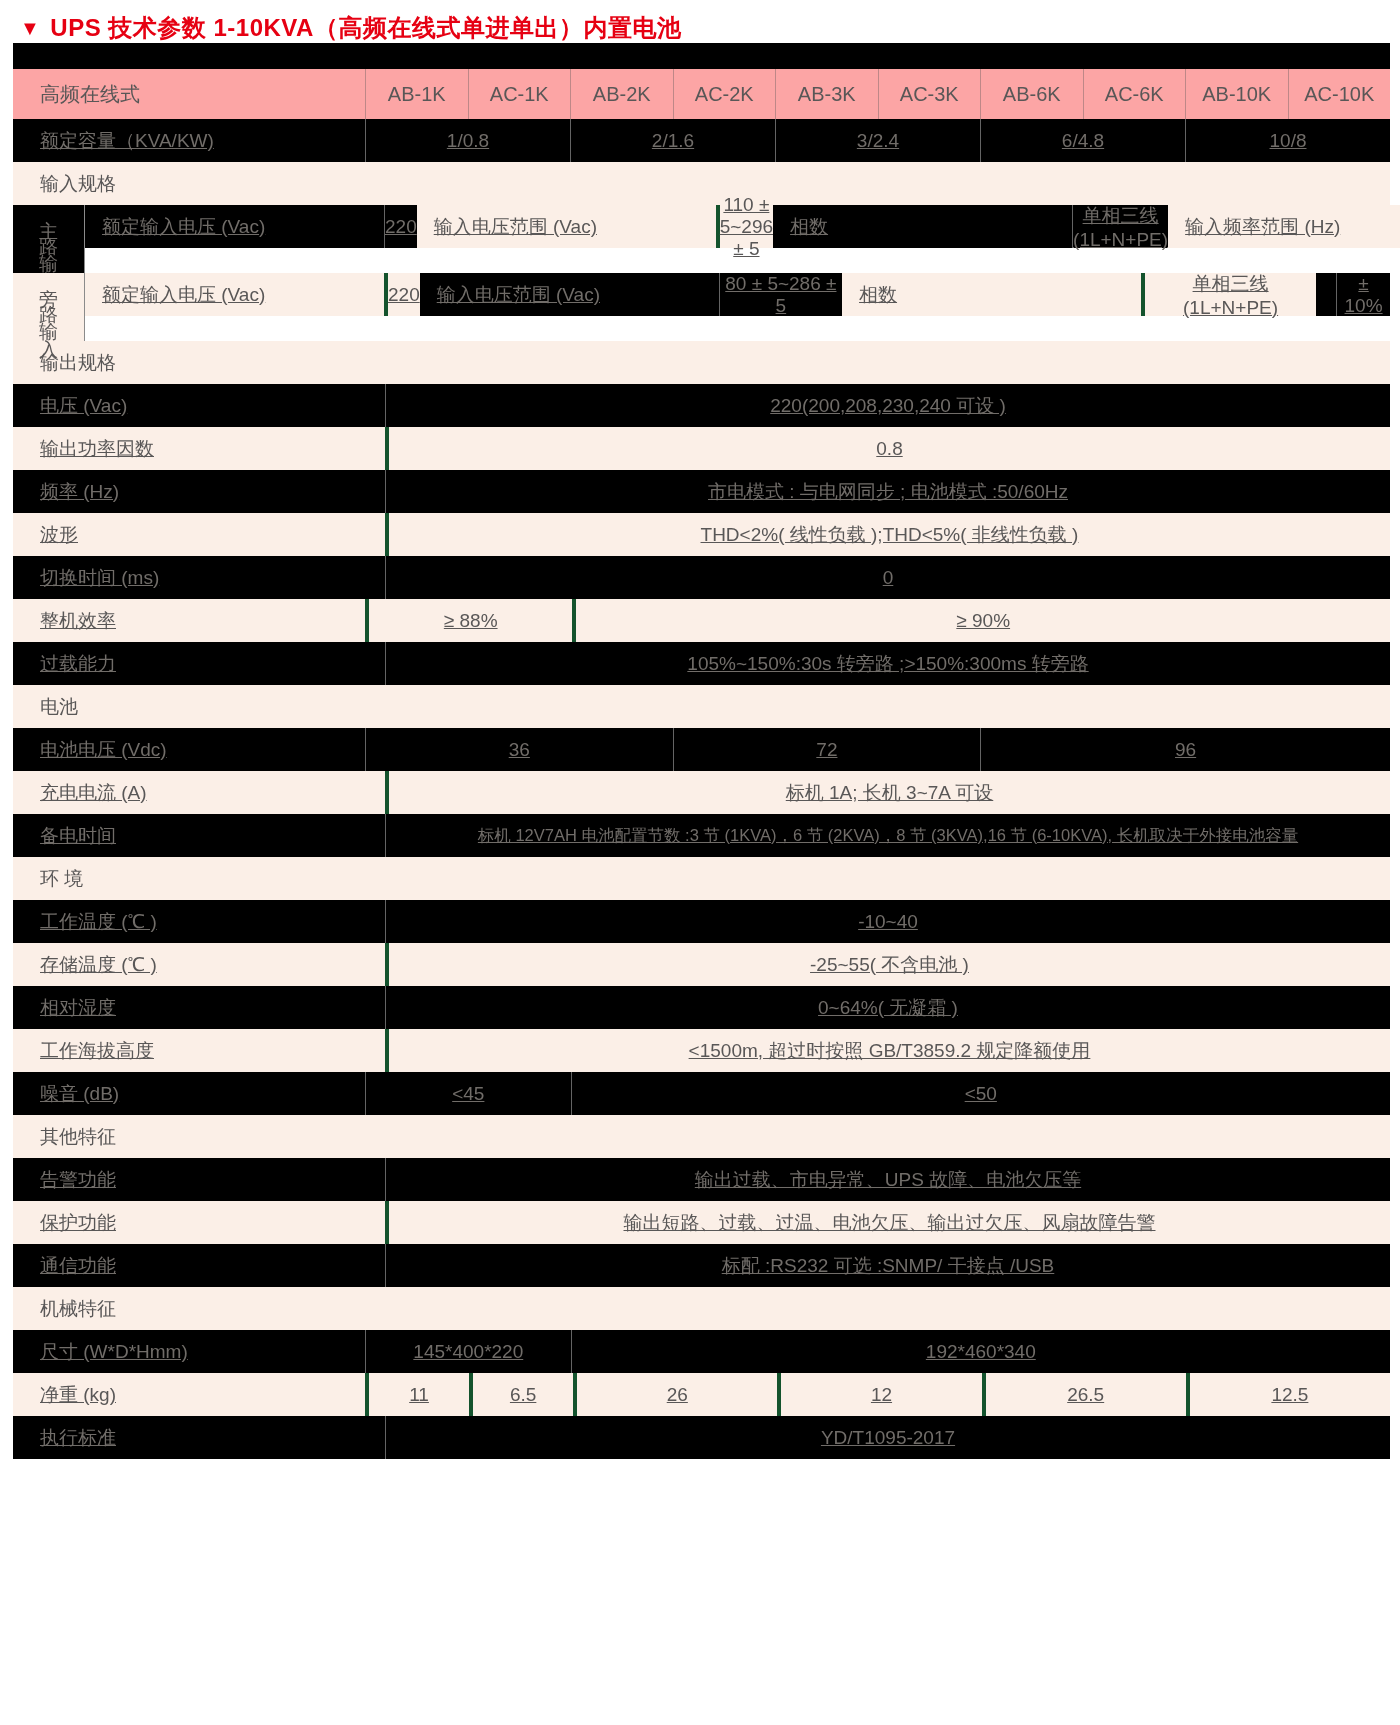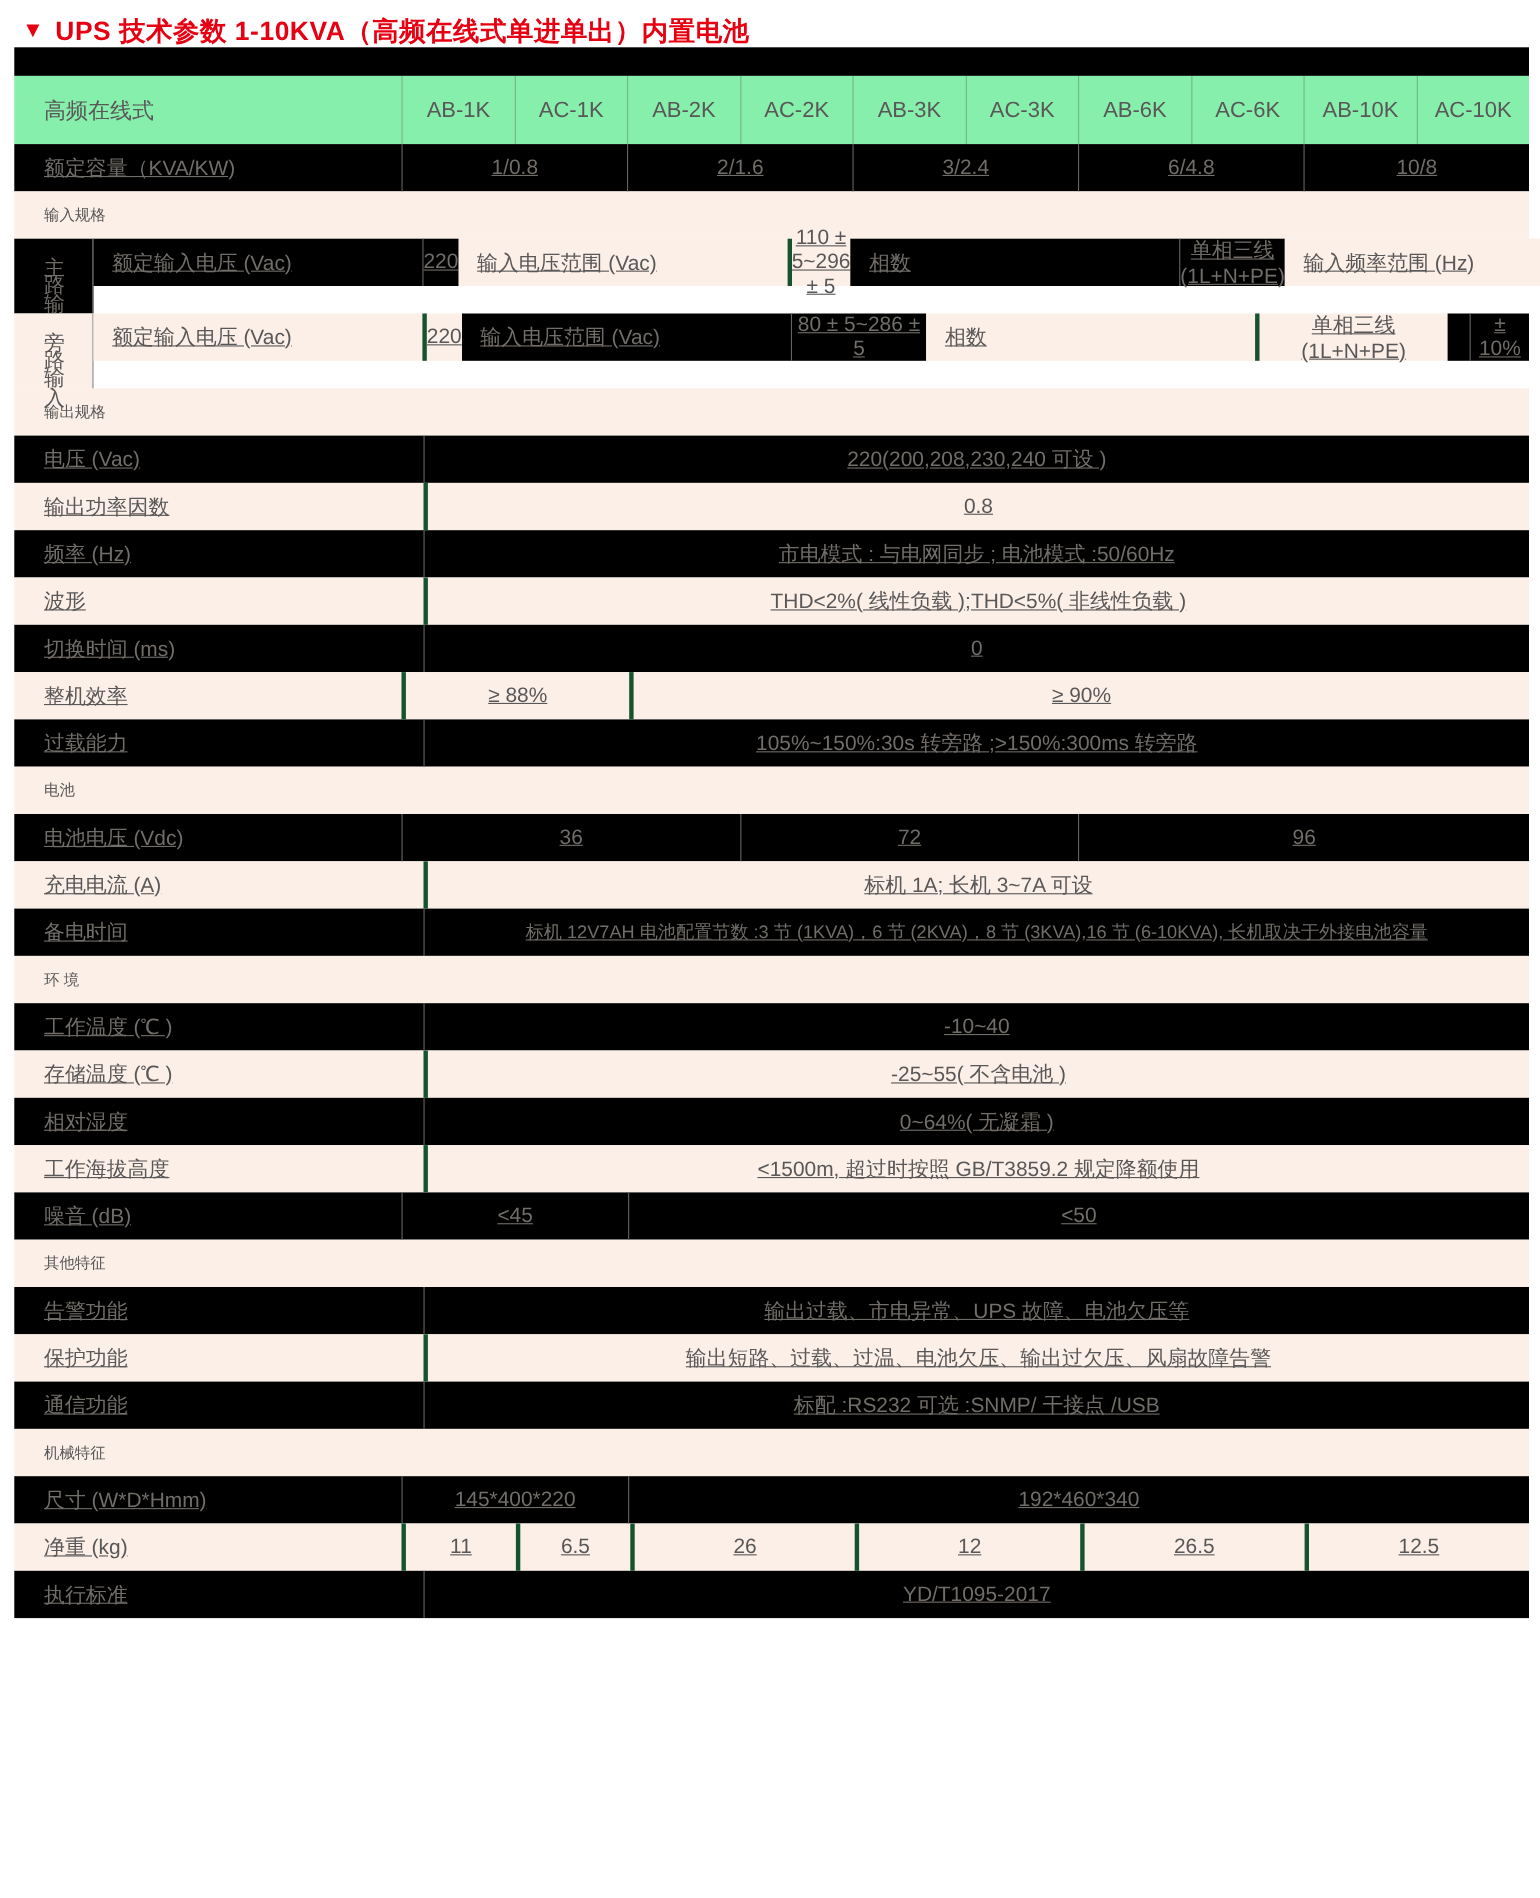--- a/index.html
+++ b/index.html
@@ -15,38 +15,38 @@
     color:#E60012;font-weight:bold;font-size:24px;letter-spacing:.5px;
     padding-left:7px;gap:10px;
   }
   .tri{font-size:20px;line-height:1;}
   .black-bar{height:26px;background:#000;}
   .tbl{width:1377px;}
   
   .r{display:flex;height:43px;align-items:stretch;text-decoration:underline;}
   .r.l{background:#FBEFE7;}
   .r.d{background:#000;color:#716D69;}
-  .hdr{height:62px;background:#86efac;display:flex;}
+  .hdr{height:50px;background:#fca5a5;display:flex;}
   .hdr .lc{font-size:20px;}
   .hdr .v{font-size:20px;border-left:1px solid rgba(89,87,87,.38);}
   .lc{
     width:352px;flex:0 0 352px;box-sizing:border-box;
     display:flex;align-items:center;padding-left:27px;font-size:19px;
   }
   .v{
     display:flex;align-items:center;justify-content:center;
     font-size:19px;box-sizing:border-box;text-align:center;
   }
   .r.l .v{border-left:4px solid #14532d;}
   .r.d .v{border-left:1px solid #646464;}
   .sp1{flex:1 1 0;}.sp2{flex:2 1 0;}.sp3{flex:3 1 0;}.sp4{flex:4 1 0;}
   .sp8{flex:8 1 0;}.sp10{flex:10 1 0;margin-left:20px;}
   .sec{
     height:43px;background:#FBEFE7;display:flex;align-items:center;
-    padding-left:27px;font-size:14px;
+    padding-left:27px;font-size:19px;
   }
   
   .grp{display:flex;}
   .gc{
     width:72px;flex:0 0 72px;box-sizing:border-box;
     display:flex;align-items:center;justify-content:center;
     writing-mode:vertical-rl;text-orientation:upright;
     letter-spacing:17px;font-size:19px;
     border-right:1px solid #8B8B8B;
   }

